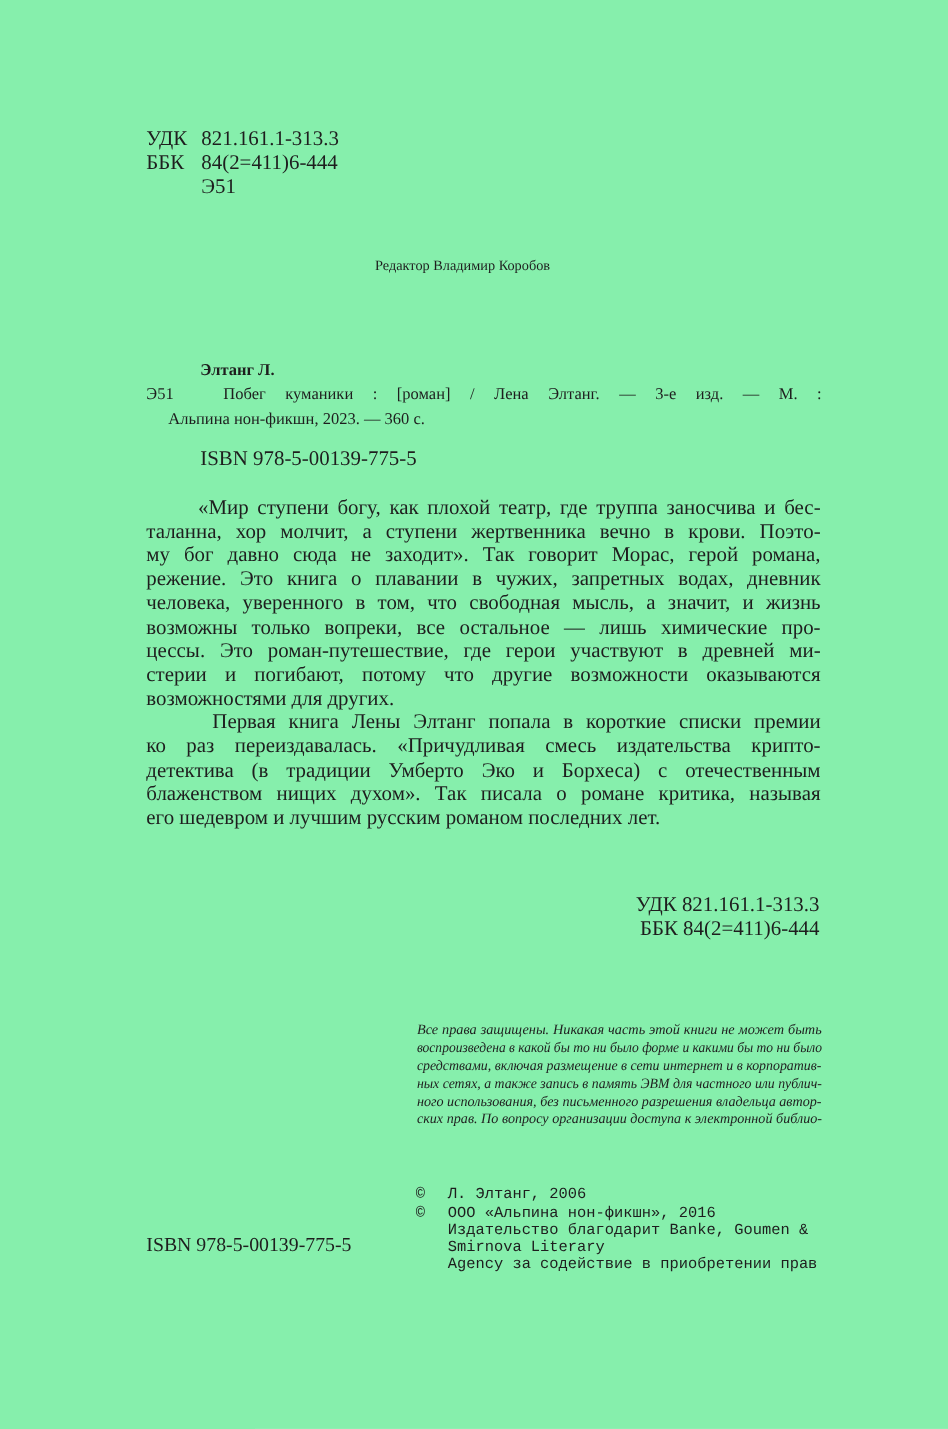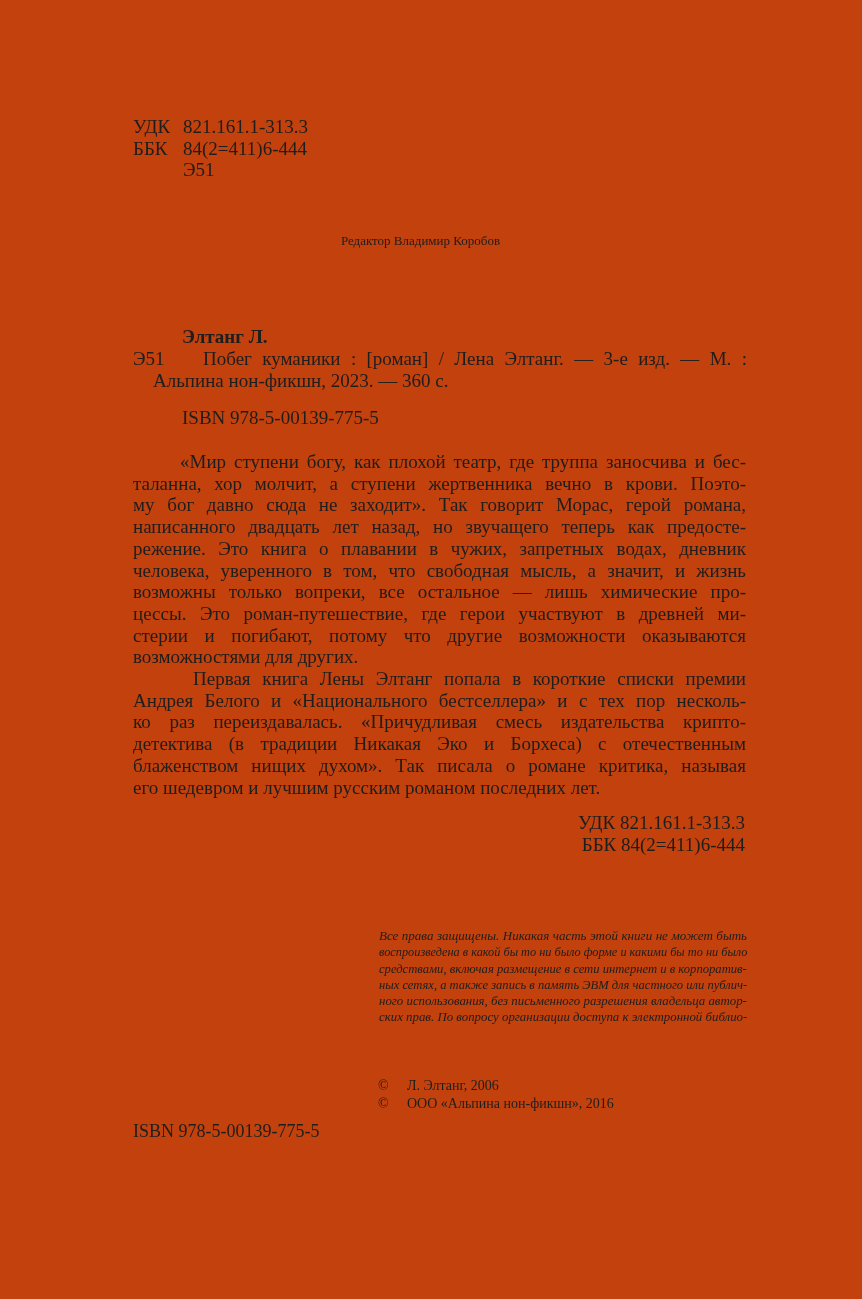--- a/index.html
+++ b/index.html
@@ -1,36 +1,36 @@
 <!DOCTYPE html>
 <html><head>
 <meta charset="utf-8">
 <style>
   html, body { margin: 0; padding: 0; background: #e8e8e8; }
   .page {
     position: relative;
     width: 862px;
     height: 1299px;
-    background: #c2410c;
+    background: #86efac;
     color: #1e1e1e;
     font-family: "Liberation Serif", "DejaVu Serif", serif;
     overflow: hidden;
   }
   .block { position: absolute; }
 
   
   .top-codes { left: 133px; top: 116px; font-size: 19px; line-height: 21.5px; }
   .code-row { white-space: nowrap; }
   .code-label { display: inline-block; width: 50px; }
 
   
   .editor { left: 133px; top: 233px; width: 575px; text-align: center; font-size: 13px; }
 
   
-  .catalog { left: 133px; top: 326px; width: 614px; font-size: 19px; line-height: 22px; }
+  .catalog { left: 133px; top: 326px; width: 614px; font-size: 15px; line-height: 22px; }
   .catalog-author { margin-left: 49px; font-weight: bold; }
   .catalog-entry { position: relative; }
   .margin-code { position: absolute; left: 0; top: 0; }
   .entry-line1 { margin-left: 49px; width: 565px; text-indent: 21px; }
   .entry-line2 { margin-left: 20px; }
   .isbn-top { left: 182px; top: 407px; font-size: 19px; }
 
   
   .annotation { left: 133px; top: 451px; width: 613px; font-size: 19px; line-height: 21.7px; }
 
@@ -38,21 +38,21 @@
   .jline { text-align: justify; text-align-last: justify; white-space: nowrap; }
   .jline.last { text-align-last: left; }
 
   
   .bottom-codes { left: 133px; top: 812px; width: 612px; text-align: right; font-size: 19px; line-height: 22px; }
 
   
   .rights { left: 379px; top: 928px; width: 368px; font-size: 13px; line-height: 16.3px; font-style: italic; }
 
   
-  .copyright { left: 378px; top: 1076px; width: 420px; font-size: 14px; }
+  .copyright { left: 378px; top: 1076px; width: 420px; font-size: 14px; font-family: Liberation Mono, monospace; }
   .c-row { white-space: nowrap; line-height: 15.5px; }
   .c-row.r1 { line-height: 20px; }
   .c-sym { display: inline-block; width: 29px; }
   .c-ack { margin-left: 29px; line-height: 15.5px; }
 
   
   .isbn-bottom { left: 133px; top: 1121px; font-size: 18px; }
 </style>
 </head>
 <body>
@@ -82,33 +82,31 @@
     </div>
   </div>
 
   <div class="block isbn-top">ISBN 978-5-00139-775-5</div>
 
   <div class="block annotation">
     <div>
         <div class="jline" style="text-indent: 47px;">«Мир ступени богу, как плохой театр, где труппа заносчива и бес-</div>
         <div class="jline">таланна, хор молчит, а ступени жертвенника вечно в крови. Поэто-</div>
         <div class="jline">му бог давно сюда не заходит». Так говорит Морас, герой романа,</div>
-        <div class="jline">написанного двадцать лет назад, но звучащего теперь как предосте-</div>
         <div class="jline">режение. Это книга о плавании в чужих, запретных водах, дневник</div>
         <div class="jline">человека, уверенного в том, что свободная мысль, а значит, и жизнь</div>
         <div class="jline">возможны только вопреки, все остальное — лишь химические про-</div>
         <div class="jline">цессы. Это роман-путешествие, где герои участвуют в древней ми-</div>
         <div class="jline">стерии и погибают, потому что другие возможности оказываются</div>
         <div class="jline last">возможностями для других.</div>
       </div>
     <div>
         <div class="jline" style="text-indent: 60px;">Первая книга Лены Элтанг попала в короткие списки премии</div>
-        <div class="jline">Андрея Белого и «Национального бестселлера» и с тех пор несколь-</div>
         <div class="jline">ко раз переиздавалась. «Причудливая смесь издательства крипто-</div>
-        <div class="jline">детектива (в традиции Никакая Эко и Борхеса) с отечественным</div>
+        <div class="jline">детектива (в традиции Умберто Эко и Борхеса) с отечественным</div>
         <div class="jline">блаженством нищих духом». Так писала о романе критика, называя</div>
         <div class="jline last">его шедевром и лучшим русским романом последних лет.</div>
       </div>
   </div>
 
   <div class="block bottom-codes">
     <div>УДК 821.161.1-313.3</div>
     <div>ББК 84(2=411)6-444</div>
   </div>
 
@@ -121,17 +119,21 @@
       <div class="jline" style="transform: scaleX(0.989247); transform-origin: left center; text-align-last: left;">ских прав. По вопросу организации доступа к электронной библио-</div>
     </div>
 
   <div class="block copyright">
     <div class="c-row r1">
       <span class="c-sym">©</span><span>Л. Элтанг, 2006</span>
     </div>
     <div class="c-row">
       <span class="c-sym">©</span><span>ООО «Альпина нон-фикшн», 2016</span>
     </div>
+    <div class="c-ack">
+      <div>Издательство благодарит Banke, Goumen &amp; Smirnova Literary</div>
+      <div>Agency за содействие в приобретении прав</div>
+    </div>
   </div>
 
   <div class="block isbn-bottom">ISBN 978-5-00139-775-5</div>
 
 </div>
 
 </body></html>

